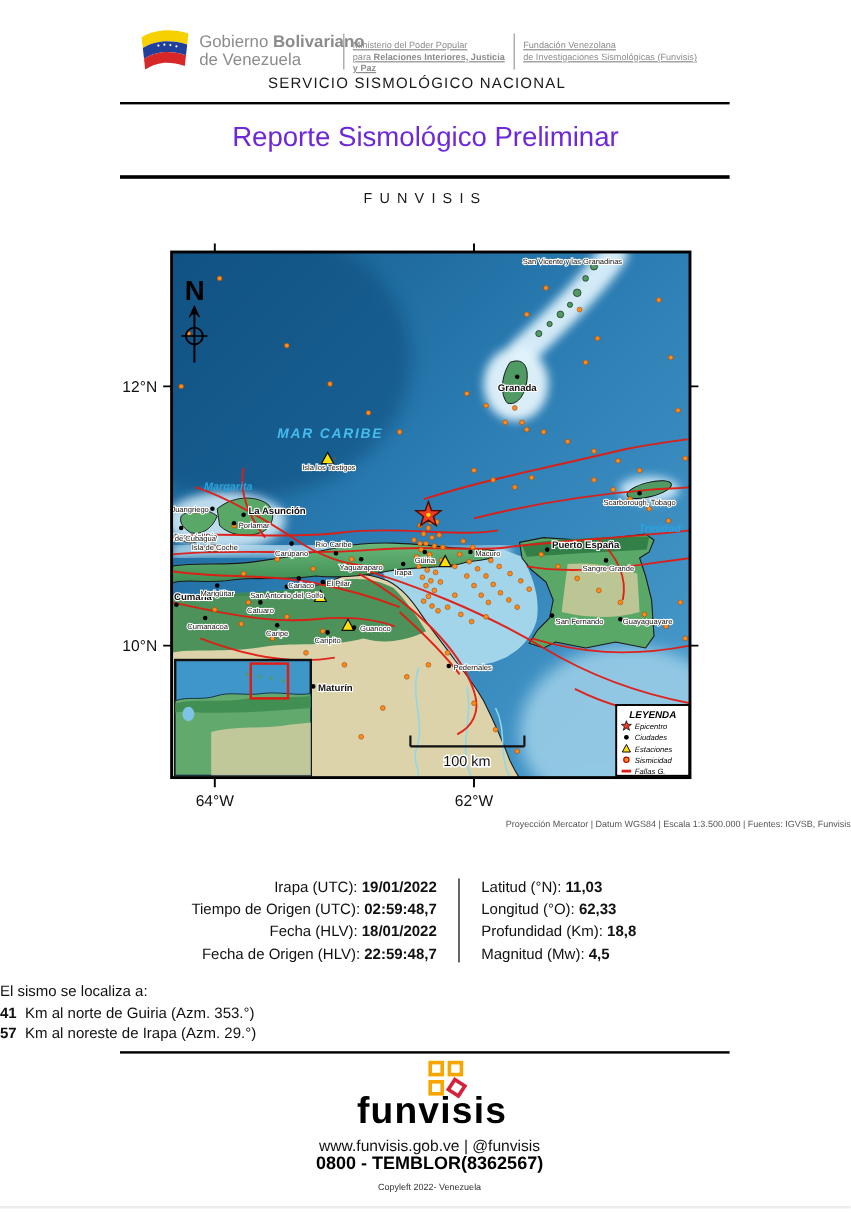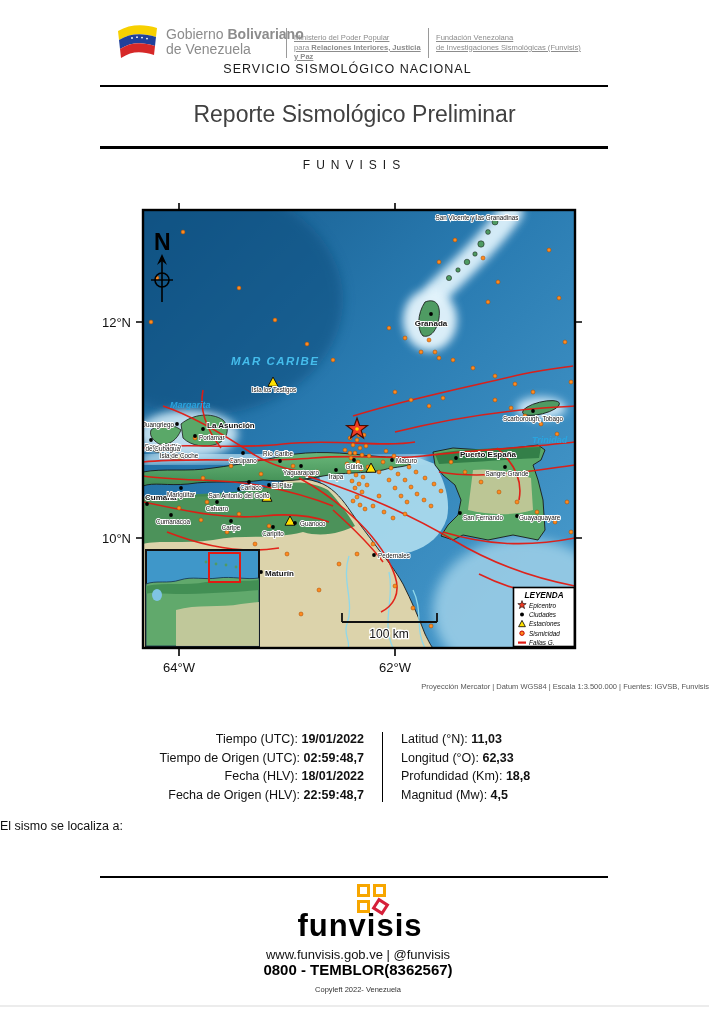--- a/index.html
+++ b/index.html
@@ -9,21 +9,21 @@
 
   
   .flag { left:114px; top:21px; width:48px; height:40px; }
   .gov-name { left:166px; top:27px; font-size:14px; line-height:15px; color:#8c8c8c; }
   .gov-name b { color:#8c8c8c; }
   .hdr-div { width:1px; background:#9a9a9a; top:28px; height:30px; }
   .hdr-small { font-size:7.6px; line-height:9.5px; color:#8c8c8c; top:33px;text-decoration:underline; }
   .hdr-small b { color:#8c8c8c;margin-top:16px; }
   .service { left:0; top:62px; width:695px; text-align:center; font-size:12.5px; letter-spacing:1px; color:#1a1a1a; }
   .rule1 { left:100px; top:85px; width:508px; height:2px; background:#000; }
-  .doc-title { left:0; top:101px; width:709px; text-align:center; font-size:23px; color:#404040; }
+  .doc-title { left:0; top:101px; width:709px; text-align:center; font-size:23px; color:#6d28d9; }
   .rule2 { left:100px; top:146px; width:508px; height:3px; background:#000; }
   .org-sub { left:0; top:158px; width:709px; text-align:center; font-size:12px; letter-spacing:6px; color:#1a1a1a; }
 
   
   .map-wrap { left:143px; top:210px; width:432px; height:438px; }
   .map-wrap svg { overflow:visible; display:block; }
   .map-caption { left:0; top:682px; width:709px; text-align:right; font-size:7.5px; color:#555; }
 
   
   .details { left:0; top:730px; width:709px; display:flex; justify-content:center; }
@@ -429,36 +429,40 @@
           <text x="36" y="462" font-size="13" text-anchor="middle" fill="#111" font-family="Liberation Sans, sans-serif">64°W</text>
           <path d="M252,0 L252,-7 M252,438 L252,446" stroke="#000" stroke-width="1.6"></path>
           <text x="252" y="462" font-size="13" text-anchor="middle" fill="#111" font-family="Liberation Sans, sans-serif">62°W</text>
         </g>
     </svg>
   </div>
   <div class="abs map-caption">Proyección Mercator  | Datum WGS84  | Escala 1:3.500.000  | Fuentes: IGVSB, Funvisis</div>
 
   <div class="abs details">
     <div class="det-col det-left" id="det-left">
-        <div><span>Tiempo (UTC): </span><b>19/01/2022</b></div>
+        <div><span>Irapa (UTC): </span><b>19/01/2022</b></div>
         <div><span>Tiempo de Origen (UTC): </span><b>02:59:48,7</b></div>
         <div><span>Fecha (HLV): </span><b>18/01/2022</b></div>
         <div><span>Fecha de Origen (HLV): </span><b>22:59:48,7</b></div>
       </div>
     <div class="det-divider"></div>
     <div class="det-col det-right" id="det-right">
         <div><span>Latitud (°N): </span><b>11,03</b></div>
         <div><span>Longitud (°O): </span><b>62,33</b></div>
         <div><span>Profundidad (Km): </span><b>18,8</b></div>
         <div><span>Magnitud (Mw): </span><b>4,5</b></div>
       </div>
   </div>
 
   <div class="abs loc">
     <div>El sismo se localiza a:</div>
+    <div id="loc-lines">
+        <div><b>41</b><span>Km al norte de Guiria (Azm. 353.°)</span></div>
+        <div><b>57</b><span>Km al noreste de Irapa (Azm. 29.°)</span></div>
+      </div>
   </div>
   <div class="abs rule3"></div>
 
   <div class="abs logo-squares">
     <div class="sq tl"></div>
     <div class="sq tr"></div>
     <div class="sq bl"></div>
     <div class="sq red"></div>
   </div>
   <div class="abs wordmark">funvisis</div>

